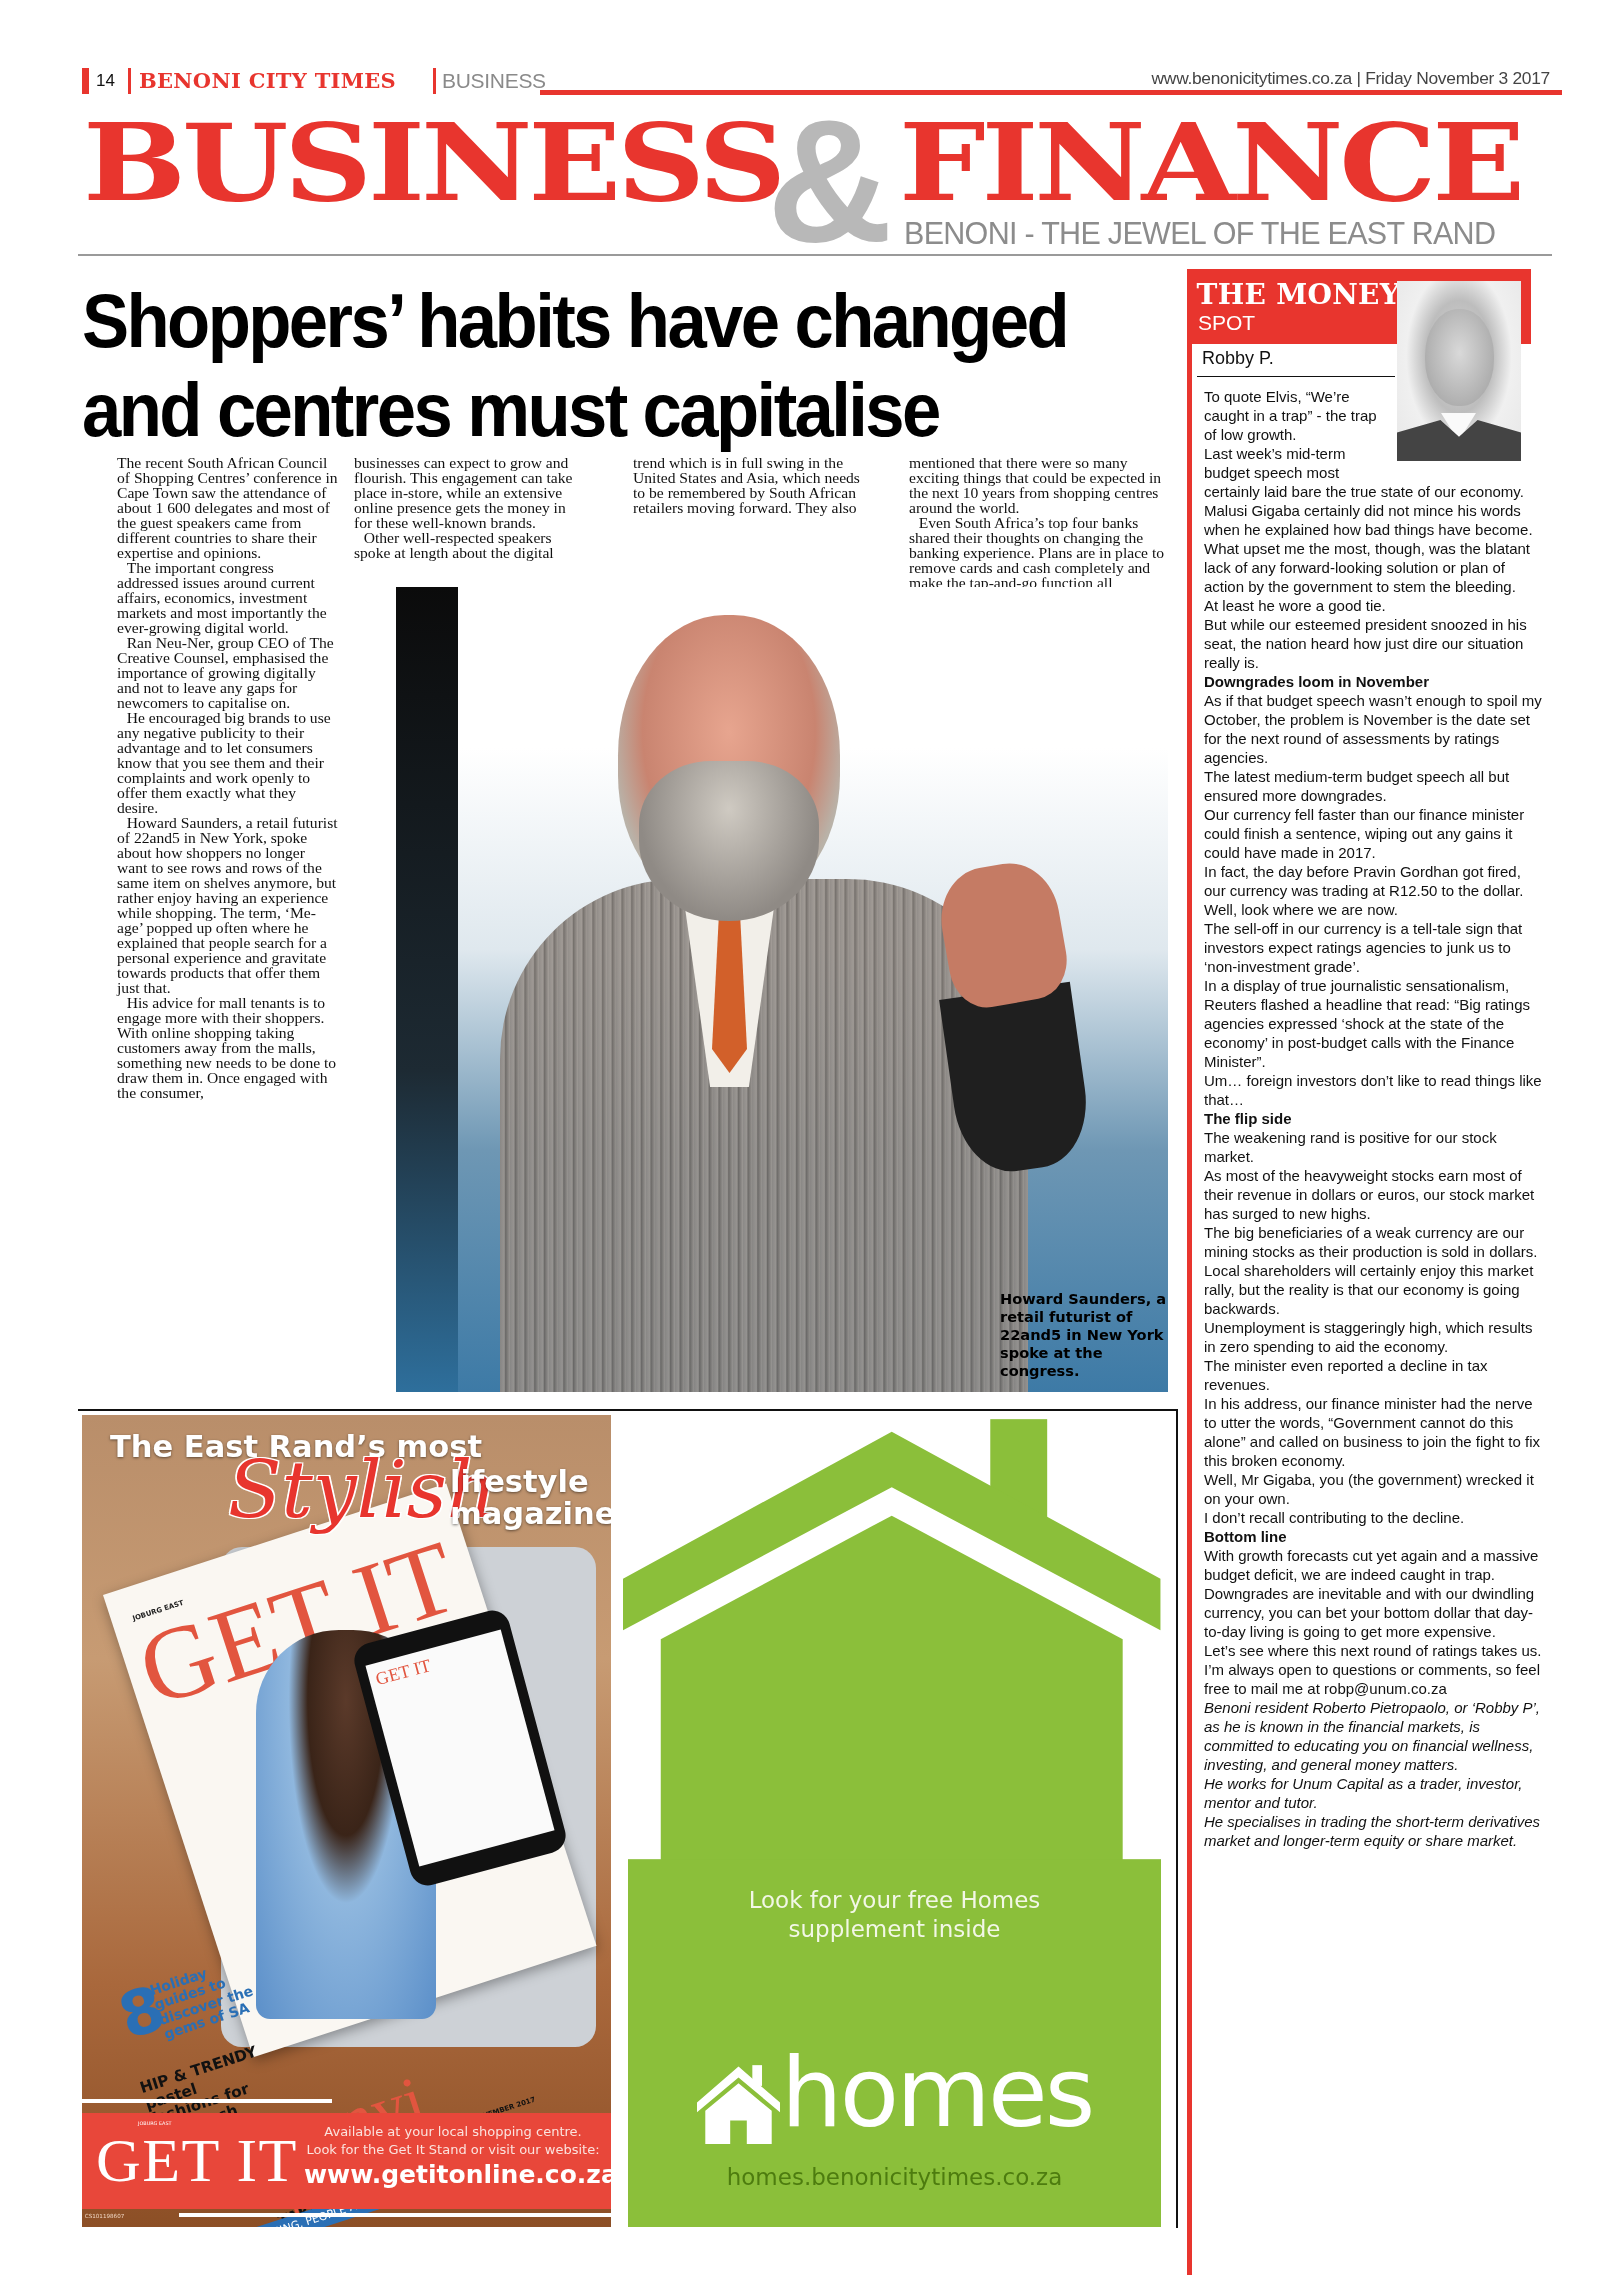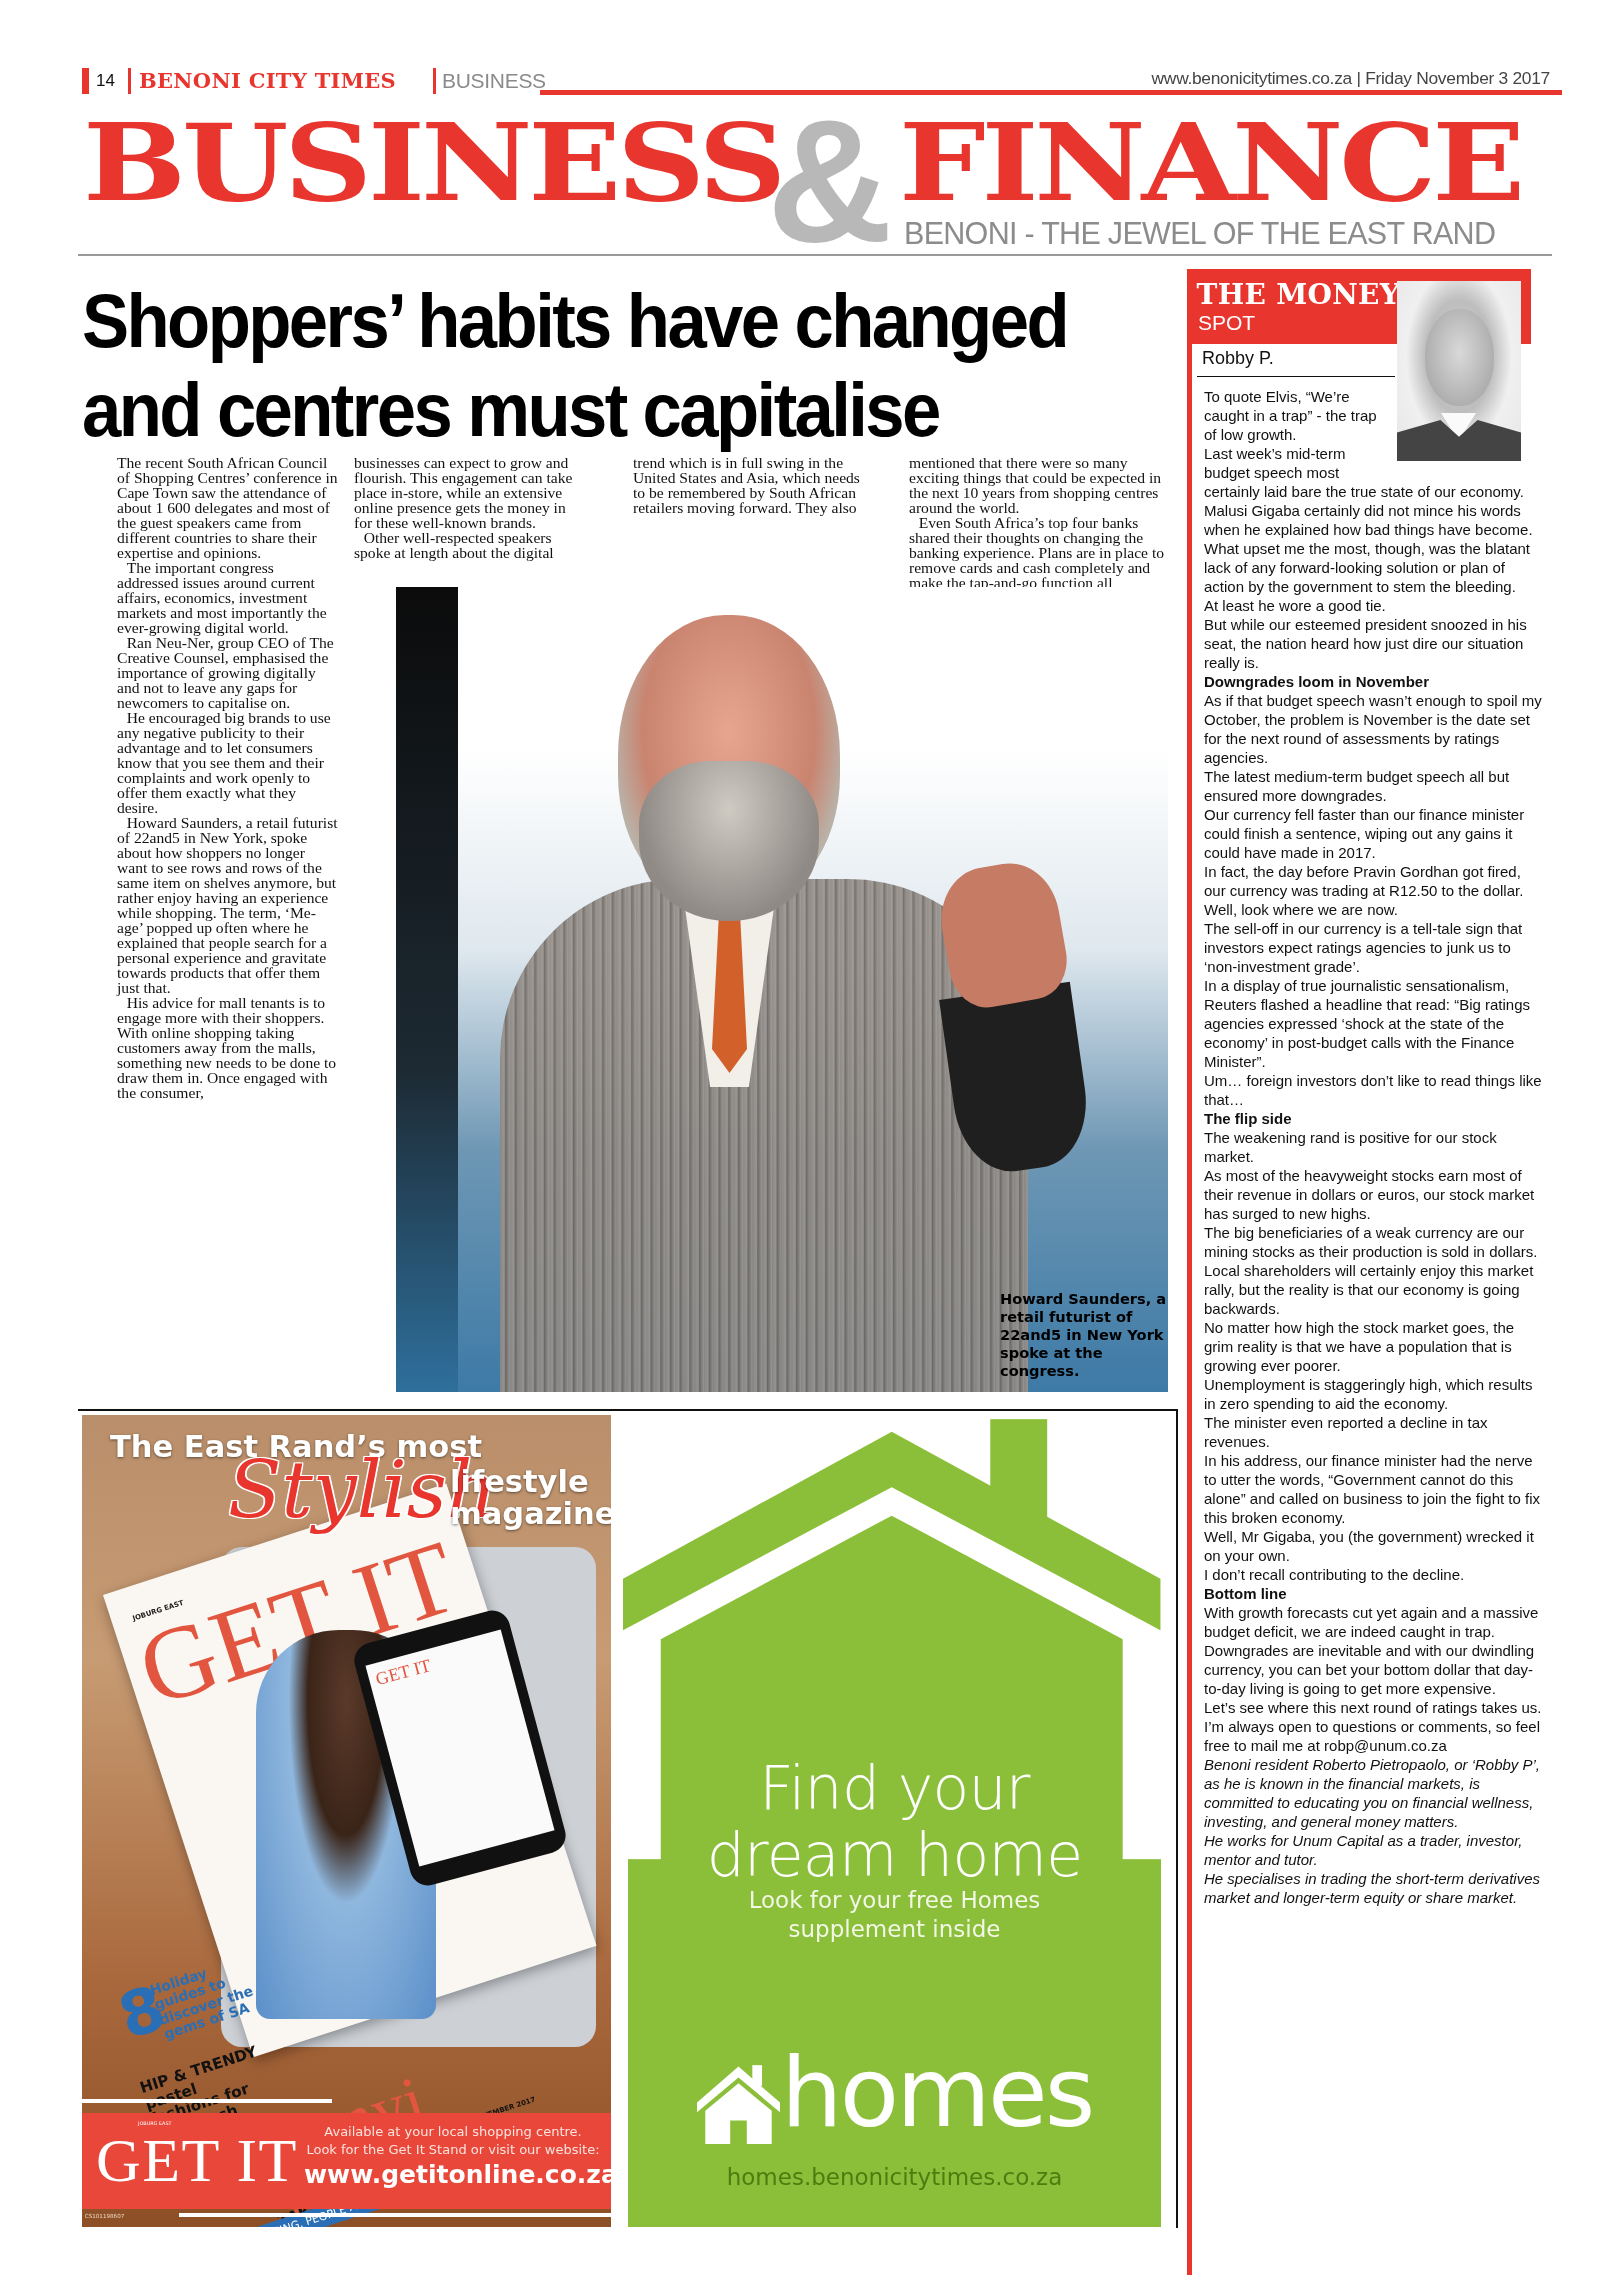--- a/index.html
+++ b/index.html
@@ -210,24 +210,20 @@
 
     <rect x="542" y="6" width="82" height="165" fill="#8bbf3a"></rect>
 
     <polygon points="20,236 262,24 504,236 504,310 262,104 20,310" fill="#8bbf3a" transform="translate(0,0) scale(1.6,1) translate(-12,0)"></polygon>
 
     <polygon points="54,323 262,145 470,323 470,1170 54,1170" fill="#8bbf3a" transform="scale(1.6,1) translate(-12,0)"></polygon>
 
     <rect x="20" y="160" width="0" height="0" fill="#8bbf3a"></rect>
     <rect x="20" y="640" width="768" height="530" fill="#8bbf3a"></rect>
   </svg>
-  <div class="find">
-    <div>Find your</div>
-    <div>dream home</div>
-  </div>
   <div class="look">
     <div>Look for your free Homes</div>
     <div>supplement inside</div>
   </div>
   <svg style="left:83px;top:646px;" width="83" height="83" viewBox="0 0 120 120">
     <rect x="80" y="6" width="14" height="30" fill="#ffffff"></rect>
     <polygon points="0,60 60,8 120,60 120,74 60,24 0,74" fill="#ffffff"></polygon>
     <polygon points="12,72 60,32 108,72 108,120 72,120 72,86 48,86 48,120 12,120" fill="#ffffff"></polygon>
   </svg>
   <div class="brand">homes</div>
@@ -261,21 +257,20 @@
   <p>In fact, the day before Pravin Gordhan got fired, our currency was trading at R12.50 to the dollar.</p>
   <p>Well, look where we are now.</p>
   <p>The sell-off in our currency is a tell-tale sign that investors expect ratings agencies to junk us to ‘non-investment grade’.</p>
   <p>In a display of true journalistic sensationalism, Reuters flashed a headline that read: “Big ratings agencies expressed ‘shock at the state of the economy’ in post-budget calls with the Finance Minister”.</p>
   <p>Um… foreign investors don’t like to read things like that…</p>
   <p><b>The flip side</b></p>
   <p>The weakening rand is positive for our stock market.</p>
   <p>As most of the heavyweight stocks earn most of their revenue in dollars or euros, our stock market has surged to new highs.</p>
   <p>The big beneficiaries of a weak currency are our mining stocks as their production is sold in dollars.</p>
   <p>Local shareholders will certainly enjoy this market rally, but the reality is that our economy is going backwards.</p>
-  <p>No matter how high the stock market goes, the grim reality is that we have a population that is growing ever poorer.</p>
   <p>Unemployment is staggeringly high, which results in zero spending to aid the economy.</p>
   <p>The minister even reported a decline in tax revenues.</p>
   <p>In his address, our finance minister had the nerve to utter the words, “Government cannot do this alone” and called on business to join the fight to fix this broken economy.</p>
   <p>Well, Mr Gigaba, you (the government) wrecked it on your own.</p>
   <p>I don’t recall contributing to the decline.</p>
   <p><b>Bottom line</b></p>
   <p>With growth forecasts cut yet again and a massive budget deficit, we are indeed caught in trap.</p>
   <p>Downgrades are inevitable and with our dwindling currency, you can bet your bottom dollar that day-to-day living is going to get more expensive.</p>
   <p>Let’s see where this next round of ratings takes us.</p>
   <p>I’m always open to questions or comments, so feel free to mail me at robp@unum.co.za</p>

